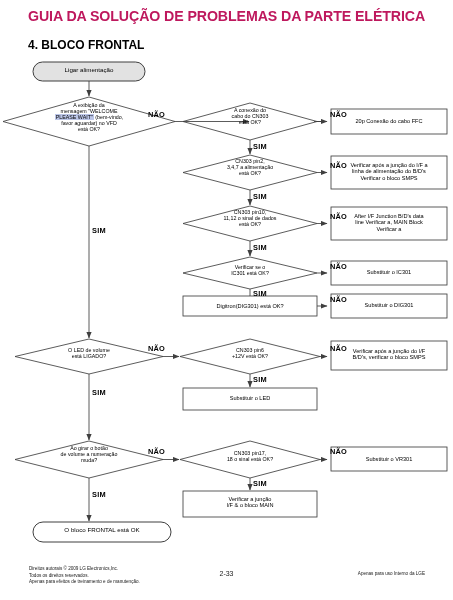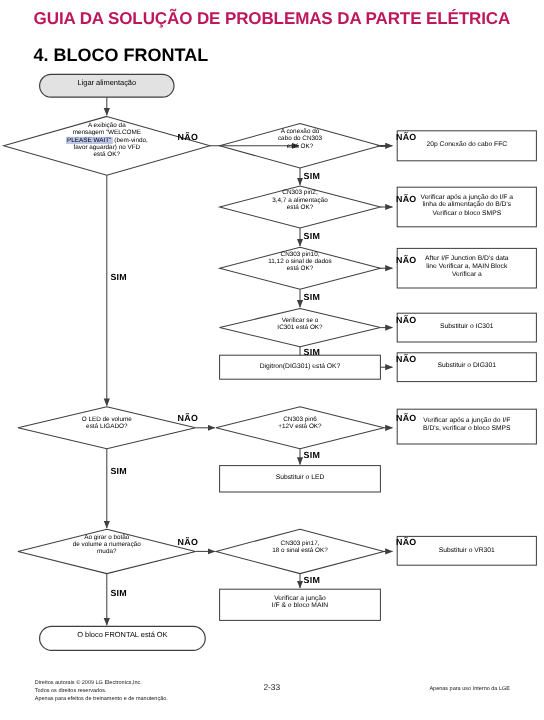--- a/index.html
+++ b/index.html
@@ -25,21 +25,21 @@
     font-size: 14.2px;
     font-weight: bold;
     letter-spacing: -0.1px;
     white-space: nowrap;
     color: #be185d;
   }
   #section-title {
     position: absolute;
     left: 28px;
     top: 38px;
-    font-size: 15px;
+    font-size: 12px;
     font-weight: bold;
     color: #000;
   }
 
   
   #flow {
     position: absolute;
     left: 0;
     top: 0;
     width: 378px;

